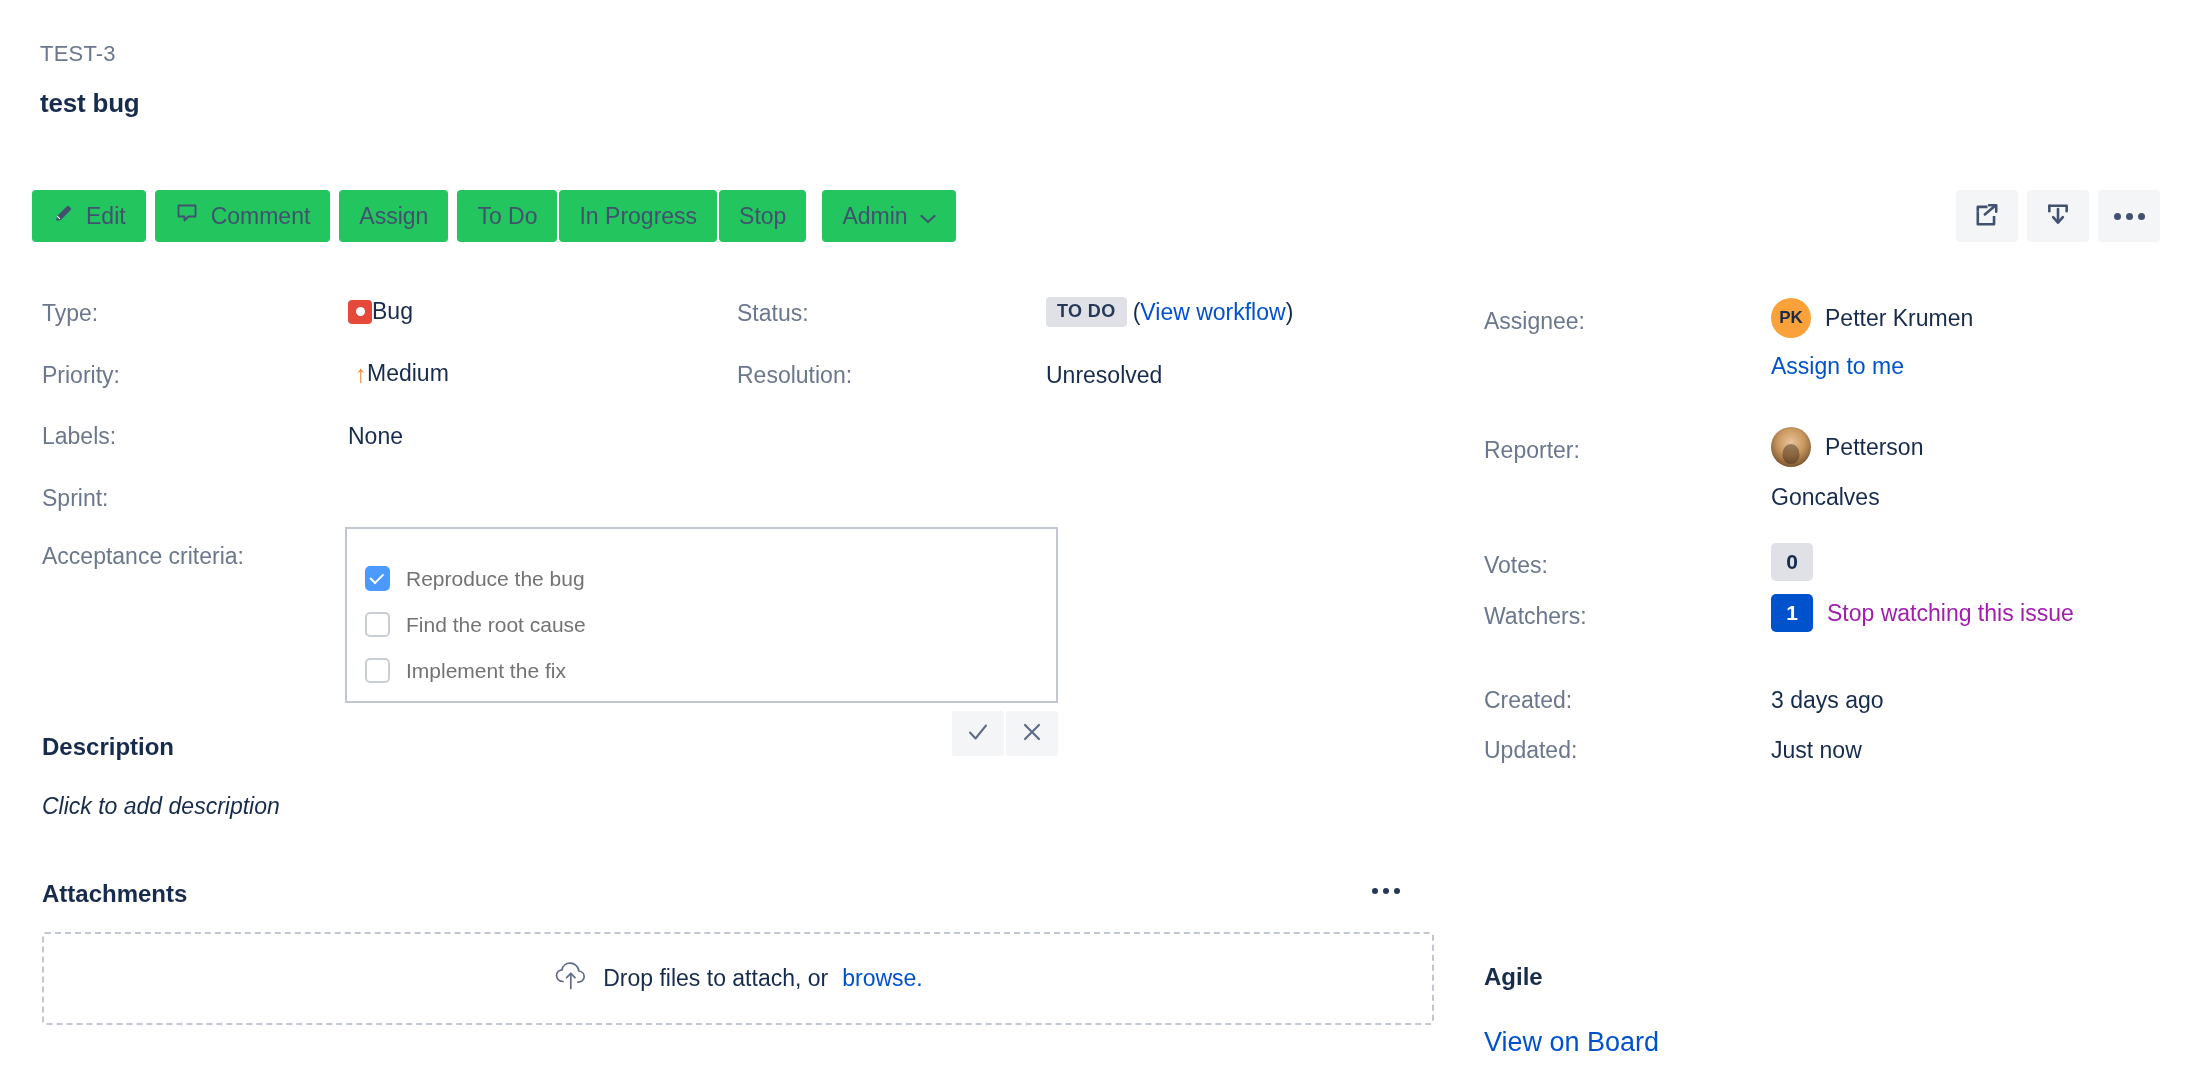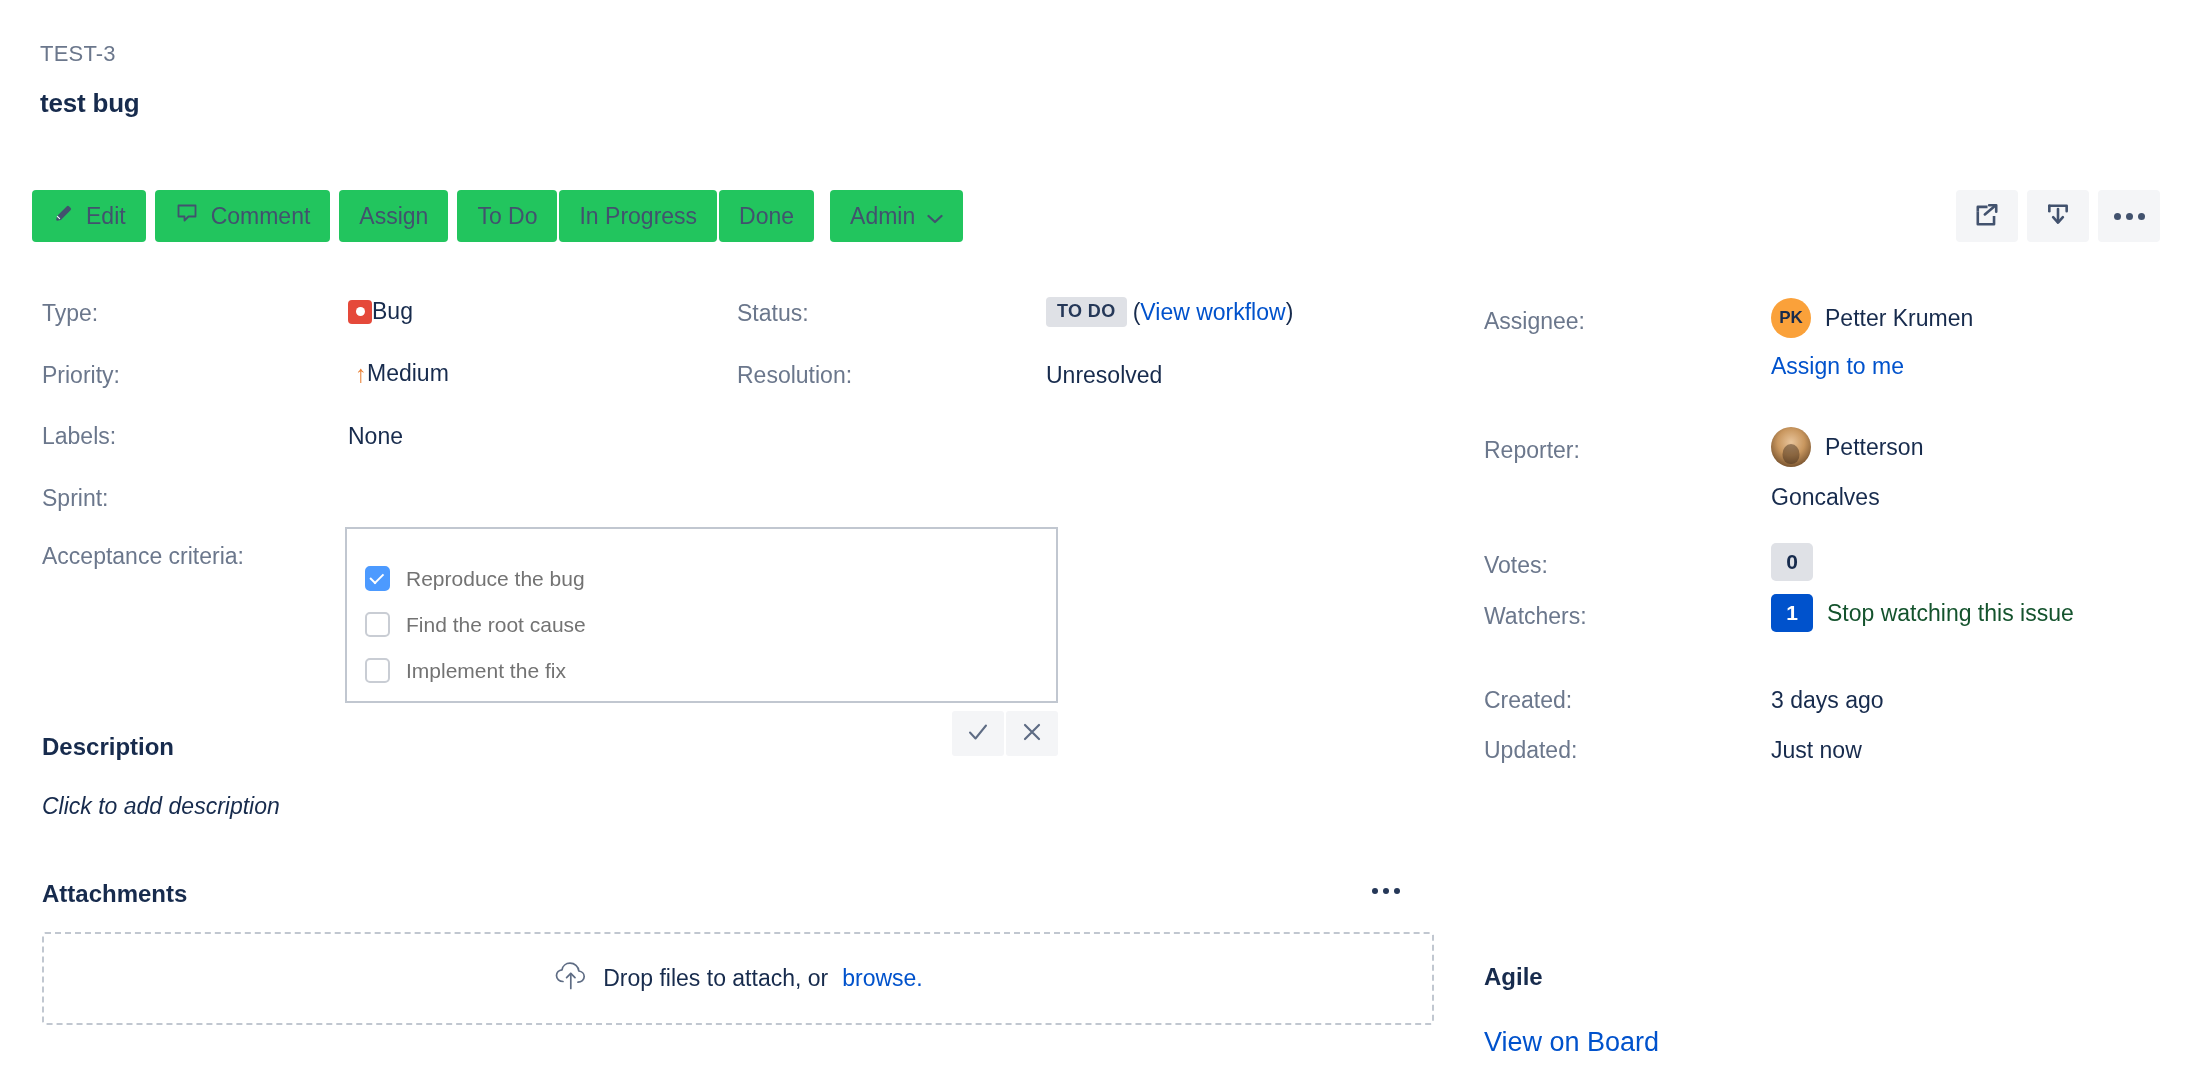--- a/index.html
+++ b/index.html
@@ -165,21 +165,21 @@
     background: #0052CC; color: #fff; border-radius: 5px;
     font-size: 21px; font-weight: bold;
   }
   .agile-head {
     position: absolute; left: 1484px; top: 963px;
     font-size: 24px; font-weight: bold; color: #172B4D;
   }
   .agile-link {
     position: absolute; left: 1484px; top: 1027px; font-size: 27px;
   }
-  .stop-watch-link { color: #14532d; cursor: pointer; }
+  .stop-watch-link { color: #a21caf; cursor: pointer; }
 </style>
 </head>
 <body>
 
 <div class="page">
 
   <div class="breadcrumb">TEST-3</div>
   <div class="issue-title">test bug</div>
 
   <div class="toolbar">
@@ -207,21 +207,21 @@
     </button>
 
     <div class="tb-group">
       <button class="tb-btn">
         <span>To Do</span>
       </button>
       <button class="tb-btn">
         <span>In Progress</span>
       </button>
       <button class="tb-btn">
-        <span>Done</span>
+        <span>Stop</span>
       </button>
     </div>
 
     <button class="tb-btn" style="margin-left:7px;">
       <span>Admin</span>
       <span>
         <svg width="16" height="10" viewBox="0 0 16 10" fill="none">
           <path d="M1.5 2l6.5 6 6.5-6" stroke="#42526E" stroke-width="2.2" stroke-linecap="round" stroke-linejoin="round"></path>
         </svg>
       </span>

